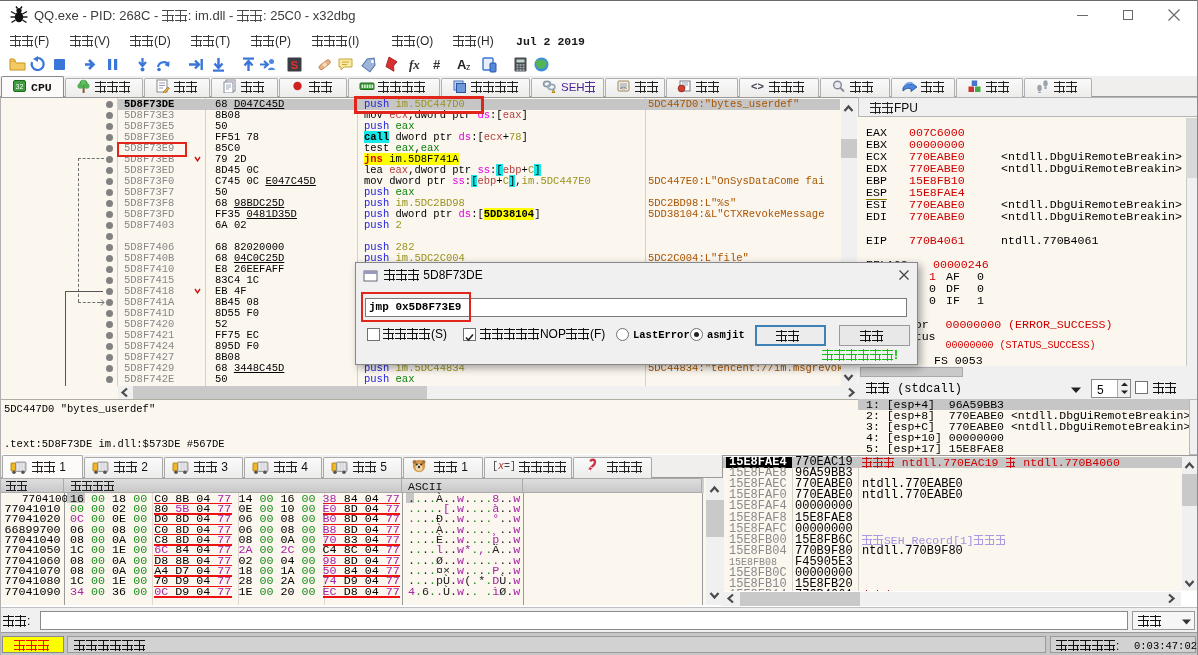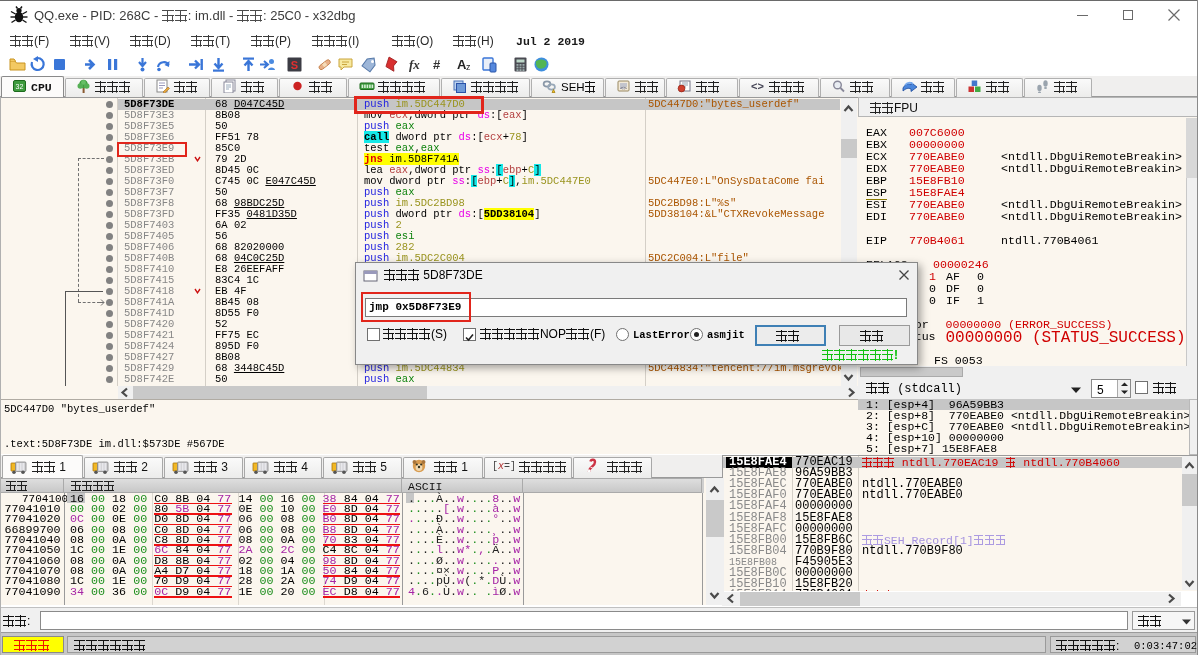--- a/index.html
+++ b/index.html
@@ -202,21 +202,21 @@
       <rect x="2" y="2" width="9" height="9" fill="#bcd2ee" stroke="#4a72b8" stroke-width="1"></rect>
       <rect x="4.5" y="4.5" width="9" height="9" fill="#6f9ad8" stroke="#2a52a8" stroke-width="1"></rect>
     </svg>
 <span class="abs" style="left:471px;top:5px;font-size:12px;color:#111;line-height:12px"><i class="c" style="width:10.5px;height:11.5px"></i><i class="c" style="width:10.5px;height:11.5px"></i><i class="c" style="width:10.5px;height:11.5px"></i><i class="c" style="width:10.5px;height:11.5px"></i></span>
 <div class="abs" style="left:531px;top:2px;width:73px;height:19px;background:linear-gradient(#fafafa,#ececeb);border:1px solid #b0b0b0;border-bottom:none;border-radius:2px 2px 0 0"></div>
 <svg class="abs" style="left:542px;top:3px" width="16" height="14" viewBox="0 0 16 14">
       <ellipse cx="5" cy="5" rx="3.4" ry="2.6" fill="none" stroke="#8a98a8" stroke-width="1.7"></ellipse>
       <ellipse cx="9.5" cy="8" rx="3.4" ry="2.6" fill="none" stroke="#98a8b8" stroke-width="1.7"></ellipse>
       <path d="M10 13.5 L13 13.5 L11.5 10.5 Z" fill="#f0c020" stroke="#a07800" stroke-width=".7"></path>
     </svg>
-<span class="abs" style="left:561px;top:5px;font-size:12px;color:#000000;line-height:12px"><span style="font-size:11.5px">SEH</span><i class="c" style="width:10.5px;height:11.5px"></i></span>
+<span class="abs" style="left:561px;top:5px;font-size:12px;color:#4c1d95;line-height:12px"><span style="font-size:11.5px">SEH</span><i class="c" style="width:10.5px;height:11.5px"></i></span>
 <div class="abs" style="left:605px;top:2px;width:60px;height:19px;background:linear-gradient(#fafafa,#ececeb);border:1px solid #b0b0b0;border-bottom:none;border-radius:2px 2px 0 0"></div>
 <svg class="abs" style="left:616px;top:3px" width="15" height="14" viewBox="0 0 15 14">
       <rect x="2" y="2" width="11" height="10" rx="1" fill="#f3ead8" stroke="#998860" stroke-width="1"></rect>
       <path d="M4 5 H11 M4 7 H11 M4 9 H9" stroke="#8a98c0" stroke-width=".9"></path>
       <text x="4" y="11" font-size="6" fill="#556" font-family="Liberation Mono">&lt;&gt;</text>
     </svg>
 <span class="abs" style="left:635px;top:5px;font-size:12px;color:#111;line-height:12px"><i class="c" style="width:10.5px;height:11.5px"></i><i class="c" style="width:10.5px;height:11.5px"></i></span>
 <div class="abs" style="left:666px;top:2px;width:72px;height:19px;background:linear-gradient(#fafafa,#ececeb);border:1px solid #b0b0b0;border-bottom:none;border-radius:2px 2px 0 0"></div>
 <svg class="abs" style="left:677px;top:3px" width="15" height="14" viewBox="0 0 15 14">
       <rect x="3" y="2" width="10" height="10" fill="#fff" stroke="#778" stroke-width="1"></rect>
@@ -288,21 +288,20 @@
 <div class="row mono" style="top:77.5px;width:858px;font-size:10.5px"><span class="abs" style="left:124px;color:#878787">5D8F73F0</span><span class="abs" style="left:215px;color:#000">C745 0C <u>E047C45D</u></span><span class="abs" style="left:364px;color:#000">mov dword ptr <span style="color:#e800e8;">ss</span>:<span style="color:#000;background:#14e8e8;">[</span><span style="color:#b34040;">ebp</span>+<span style="color:#9a941f;">C</span><span style="color:#000;background:#14e8e8;">]</span>,<span style="color:#9a941f;">im.5DC447E0</span></span><span class="abs" style="left:648px"><span style="color:#aa5500;">5DC447E0:L"OnSysDataCome fai</span></span></div>
 <div class="abs" style="left:106px;top:79.5px;width:7px;height:7px;border-radius:50%;background:#818181"></div>
 <div class="row mono" style="top:88.5px;width:858px;font-size:10.5px"><span class="abs" style="left:124px;color:#878787">5D8F73F7</span><span class="abs" style="left:215px;color:#000">50</span><span class="abs" style="left:364px;color:#000"><span style="color:#2222e0;">push</span> <span style="color:#0e830e;">eax</span></span><span class="abs" style="left:648px"></span></div>
 <div class="abs" style="left:106px;top:90.5px;width:7px;height:7px;border-radius:50%;background:#818181"></div>
 <div class="row mono" style="top:99.5px;width:858px;font-size:10.5px"><span class="abs" style="left:124px;color:#878787">5D8F73F8</span><span class="abs" style="left:215px;color:#000">68 <u>98BDC25D</u></span><span class="abs" style="left:364px;color:#000"><span style="color:#2222e0;">push</span> <span style="color:#9a941f;">im.5DC2BD98</span></span><span class="abs" style="left:648px"><span style="color:#aa5500;">5DC2BD98:L"%s"</span></span></div>
 <div class="abs" style="left:106px;top:101.5px;width:7px;height:7px;border-radius:50%;background:#818181"></div>
 <div class="row mono" style="top:110.5px;width:858px;font-size:10.5px"><span class="abs" style="left:124px;color:#878787">5D8F73FD</span><span class="abs" style="left:215px;color:#000">FF35 <u>0481D35D</u></span><span class="abs" style="left:364px;color:#000"><span style="color:#2222e0;">push</span> dword ptr <span style="color:#e800e8;">ds</span>:[<span style="color:#000;background:#ffff00;font-weight:bold;">5DD38104</span>]</span><span class="abs" style="left:648px"><span style="color:#aa5500;">5DD38104:&amp;L"CTXRevokeMessage</span></span></div>
 <div class="abs" style="left:106px;top:112.5px;width:7px;height:7px;border-radius:50%;background:#818181"></div>
 <div class="row mono" style="top:121.5px;width:858px;font-size:10.5px"><span class="abs" style="left:124px;color:#878787">5D8F7403</span><span class="abs" style="left:215px;color:#000">6A 02</span><span class="abs" style="left:364px;color:#000"><span style="color:#2222e0;">push</span> <span style="color:#9a941f;">2</span></span><span class="abs" style="left:648px"></span></div>
 <div class="abs" style="left:106px;top:123.5px;width:7px;height:7px;border-radius:50%;background:#818181"></div>
-<div class="row mono" style="top:132.5px;width:858px;font-size:10.5px"><span class="abs" style="left:124px;color:#878787">5D8F7405</span><span class="abs" style="left:215px;color:#000">56</span><span class="abs" style="left:364px;color:#000"><span style="color:#2222e0;">push</span> <span style="color:#0e830e;">esi</span></span><span class="abs" style="left:648px"></span></div>
 <div class="abs" style="left:106px;top:134.5px;width:7px;height:7px;border-radius:50%;background:#818181"></div>
 <div class="row mono" style="top:143.5px;width:858px;font-size:10.5px"><span class="abs" style="left:124px;color:#878787">5D8F7406</span><span class="abs" style="left:215px;color:#000">68 82020000</span><span class="abs" style="left:364px;color:#000"><span style="color:#2222e0;">push</span> <span style="color:#9a941f;">282</span></span><span class="abs" style="left:648px"></span></div>
 <div class="abs" style="left:106px;top:145.5px;width:7px;height:7px;border-radius:50%;background:#818181"></div>
 <div class="row mono" style="top:154.5px;width:858px;font-size:10.5px"><span class="abs" style="left:124px;color:#878787">5D8F740B</span><span class="abs" style="left:215px;color:#000">68 <u>04C0C25D</u></span><span class="abs" style="left:364px;color:#000"><span style="color:#2222e0;">push</span> <span style="color:#9a941f;">im.5DC2C004</span></span><span class="abs" style="left:648px"><span style="color:#aa5500;">5DC2C004:L"file"</span></span></div>
 <div class="abs" style="left:106px;top:156.5px;width:7px;height:7px;border-radius:50%;background:#818181"></div>
 <div class="row mono" style="top:165.5px;width:858px;font-size:10.5px"><span class="abs" style="left:124px;color:#878787">5D8F7410</span><span class="abs" style="left:215px;color:#000">E8 26EEFAFF</span><span class="abs" style="left:364px;color:#000"><span style="color:#000;background:#14e8e8;font-weight:bold;">call</span> <span style="color:#9a941f;">im.5D8F623B</span></span><span class="abs" style="left:648px"></span></div>
 <div class="abs" style="left:106px;top:167.5px;width:7px;height:7px;border-radius:50%;background:#818181"></div>
 <div class="row mono" style="top:176.5px;width:858px;font-size:10.5px"><span class="abs" style="left:124px;color:#878787">5D8F7415</span><span class="abs" style="left:215px;color:#000">83C4 1C</span><span class="abs" style="left:364px;color:#000">add <span style="color:#b34040;">esp</span>,<span style="color:#9a941f;">1C</span></span><span class="abs" style="left:648px"></span></div>
 <div class="abs" style="left:106px;top:178.5px;width:7px;height:7px;border-radius:50%;background:#818181"></div>
 <div class="row mono" style="top:187.5px;width:858px;font-size:10.5px"><span class="abs" style="left:124px;color:#878787">5D8F7418</span><span class="abs" style="left:215px;color:#000">EB 4F</span><span class="abs" style="left:364px;color:#000"><span style="color:#000;background:#ffff00;font-weight:bold;">jmp</span><span style="color:#000;background:#ffff00;"> im.5D8F7469</span></span><span class="abs" style="left:648px"></span></div>
@@ -389,21 +388,21 @@
 <div class="abs mono" style="left:71px;top:185px;font-size:11.6px;color:#000">0</div>
 <div class="abs mono" style="left:88px;top:185px;font-size:11.6px;color:#000">DF</div>
 <div class="abs mono" style="left:119px;top:185px;font-size:11.6px;color:#000">0</div>
 <div class="abs mono" style="left:43px;top:197px;font-size:11.6px;color:#000">CF</div>
 <div class="abs mono" style="left:71px;top:197px;font-size:11.6px;color:#000">0</div>
 <div class="abs mono" style="left:88px;top:197px;font-size:11.6px;color:#000">IF</div>
 <div class="abs mono" style="left:119px;top:197px;font-size:11.6px;color:#000">1</div>
 <div class="abs mono" style="left:8px;top:221px;font-size:11.6px;color:#000">LastError</div>
 <div class="abs mono" style="left:87.5px;top:221px;font-size:11.6px;color:#d00000">00000000 (ERROR_SUCCESS)</div>
 <div class="abs mono" style="left:8px;top:233px;font-size:11.6px;color:#000">LastStatus</div>
-<div class="abs mono" style="left:87.5px;top:232px;font-size:16px;color:#d00000">00000000 (STATUS_SUCCESS)</div>
+<div class="abs mono" style="left:87.5px;top:243px;font-size:10px;color:#d00000">00000000 (STATUS_SUCCESS)</div>
 <div class="abs mono" style="left:8px;top:257px;font-size:11.6px;color:#000">GS 002B</div>
 <div class="abs mono" style="left:76px;top:257px;font-size:11.6px;color:#000">FS 0053</div>
 </div>
 <div class="abs" style="left:1186px;top:118px;width:12px;height:248px;background:#f0f0f0;border-left:1px solid #c8c8c8"></div>
 <div class="abs" style="left:1186px;top:118px;width:12px;height:60px;background:#d8d8d8"></div>
 <div class="abs" style="left:858px;top:366px;width:340px;height:12px;background:#f0f0f0"></div>
 <div class="abs" style="left:860px;top:367px;width:103px;height:10px;background:#c9c9c9;border:1px solid #aaa"></div>
 <div class="abs" style="left:858px;top:378px;width:340px;height:21px;background:#f0f0f0">
 <span class="abs" style="left:8px;top:3px;font-size:12.5px;color:#000"><span class="mono" style="font-size:12px"><i class="c" style="width:10.5px;height:11.5px"></i><i class="c" style="width:10.5px;height:11.5px"></i> (stdcall)</span></span>
 <svg class="abs" style="left:212px;top:8px" width="12" height="8">
@@ -422,21 +421,21 @@
     </div>
 <div class="abs" style="left:277px;top:3px;width:13px;height:13px;background:#fff;border:1px solid #707070"></div>
 <span class="abs" style="left:295px;top:3px;font-size:12px;color:#000"><i class="c" style="width:10.5px;height:11.5px"></i><i class="c" style="width:10.5px;height:11.5px"></i></span>
 </div>
 <div class="abs" style="left:858px;top:399px;width:340px;height:56px;background:#fbf6ee;overflow:hidden">
 <div class="abs" style="left:0;top:0px;width:340px;height:11px;background:#c6c6c6"></div>
 <div class="abs mono" style="left:8px;top:0px;font-size:11.5px;line-height:11px;color:#000">1: [esp+4]  96A59BB3</div>
 <div class="abs mono" style="left:8px;top:11px;font-size:11.5px;line-height:11px;color:#000">2: [esp+8]  770EABE0 &lt;ntdll.DbgUiRemoteBreakin&gt;</div>
 <div class="abs mono" style="left:8px;top:22px;font-size:11.5px;line-height:11px;color:#000">3: [esp+C]  770EABE0 &lt;ntdll.DbgUiRemoteBreakin&gt;</div>
 <div class="abs mono" style="left:8px;top:33px;font-size:11.5px;line-height:11px;color:#000">4: [esp+10] 00000000</div>
-<div class="abs mono" style="left:8px;top:44px;font-size:11.5px;line-height:11px;color:#000">5: [esp+7] 15E8FAE8</div>
+<div class="abs mono" style="left:8px;top:44px;font-size:11.5px;line-height:11px;color:#000">5: [esp+17] 15E8FAE8</div>
 <div class="abs" style="left:331px;top:0;width:9px;height:56px;background:#f0f0f0;border:1px solid #b9b9b9"></div>
 </div>
 <div class="abs" style="left:722px;top:455px;width:476px;height:136px;background:#fbf6ee;border-top:1px solid #9a9a9a;border-left:1px solid #9a9a9a;overflow:hidden">
 <div class="abs" style="left:69px;top:0;width:1px;height:136px;background:#d4cfc7"></div>
 <div class="abs" style="left:135px;top:0;width:1px;height:136px;background:#d4cfc7"></div>
 <div class="abs" style="left:0;top:1.0px;width:476px;height:11px;background:#c6c6c6"></div>
 <div class="abs" style="left:3px;top:1.0px;width:66px;height:11px;background:#000"></div>
 <div class="abs mono" style="left:6px;top:1.0px;font-size:12px;line-height:11px;font-weight:bold;color:#fff">15E8FAE4</div>
 <div class="abs mono" style="left:72px;top:1.0px;font-size:12px;line-height:11px;color:#000">770EAC19</div>
 <div class="abs" style="left:139px;top:0.0px;font-size:11px;line-height:12px;color:#d00000"><span class="mono" style="font-size:11.5px"><i class="c" style="width:9.5px;height:10.5px"></i><i class="c" style="width:9.5px;height:10.5px"></i><i class="c" style="width:9.5px;height:10.5px"></i> ntdll.770EAC19 <i class="c" style="width:9.5px;height:10.5px"></i> ntdll.770B4060</span></div>

